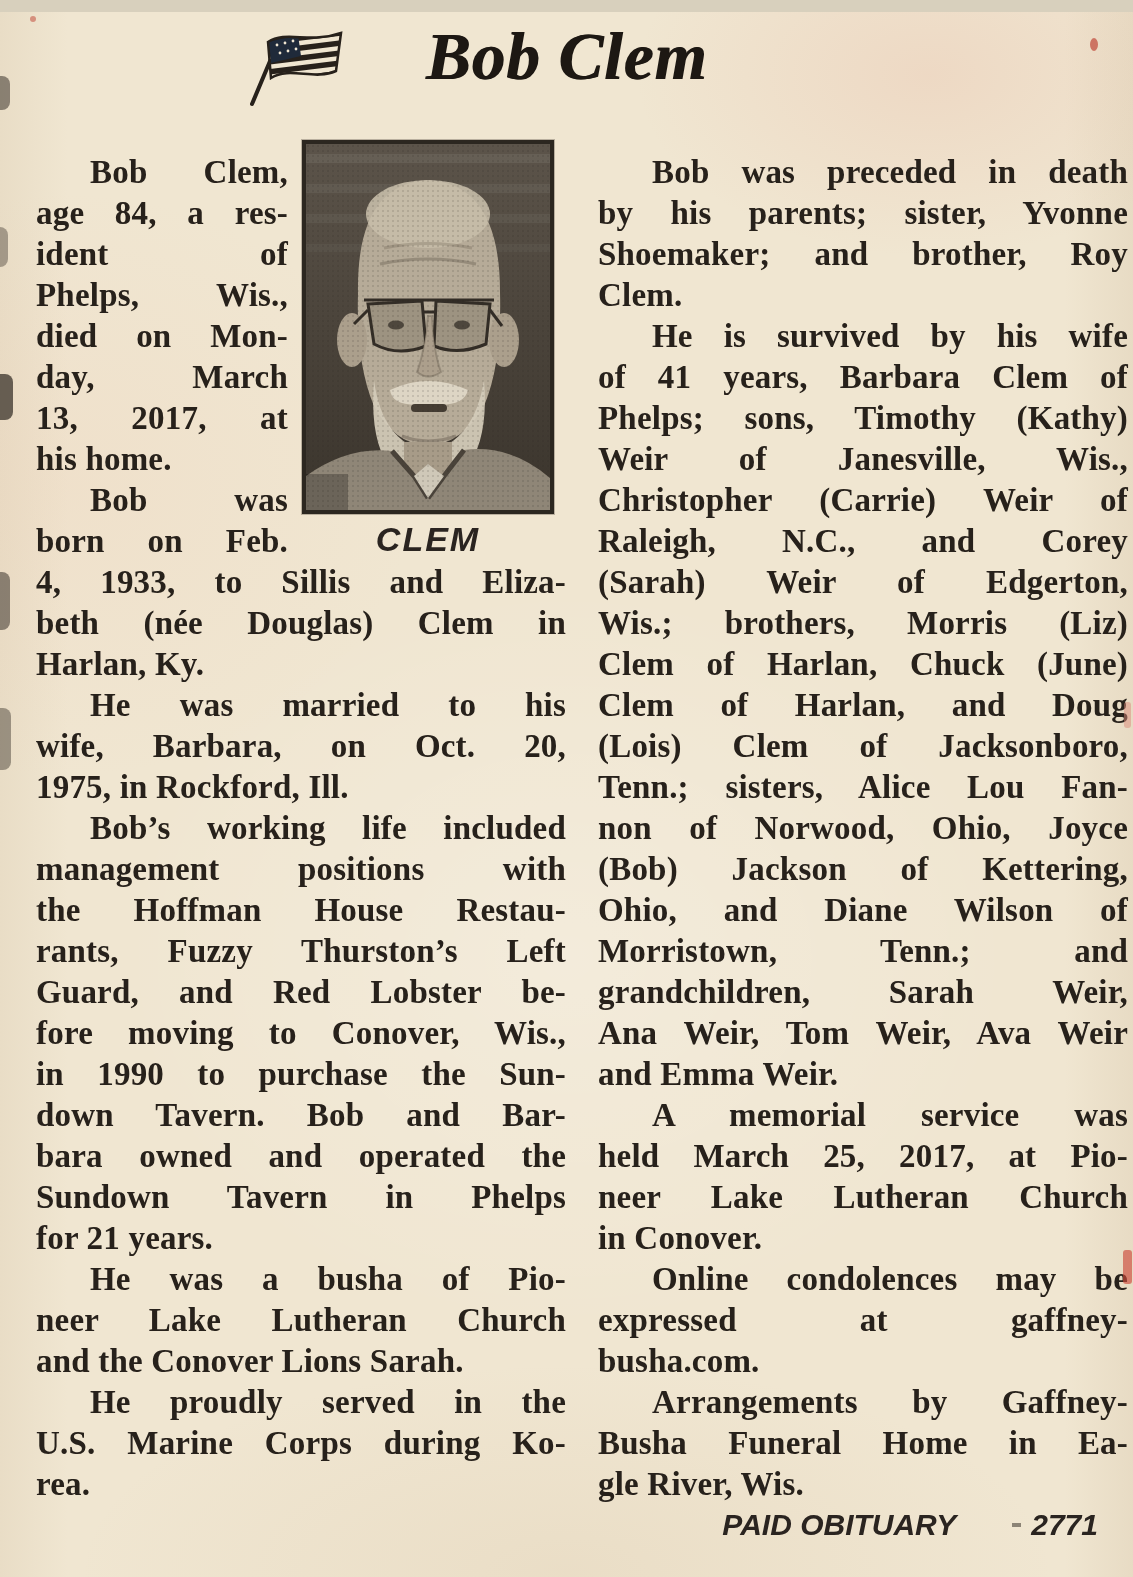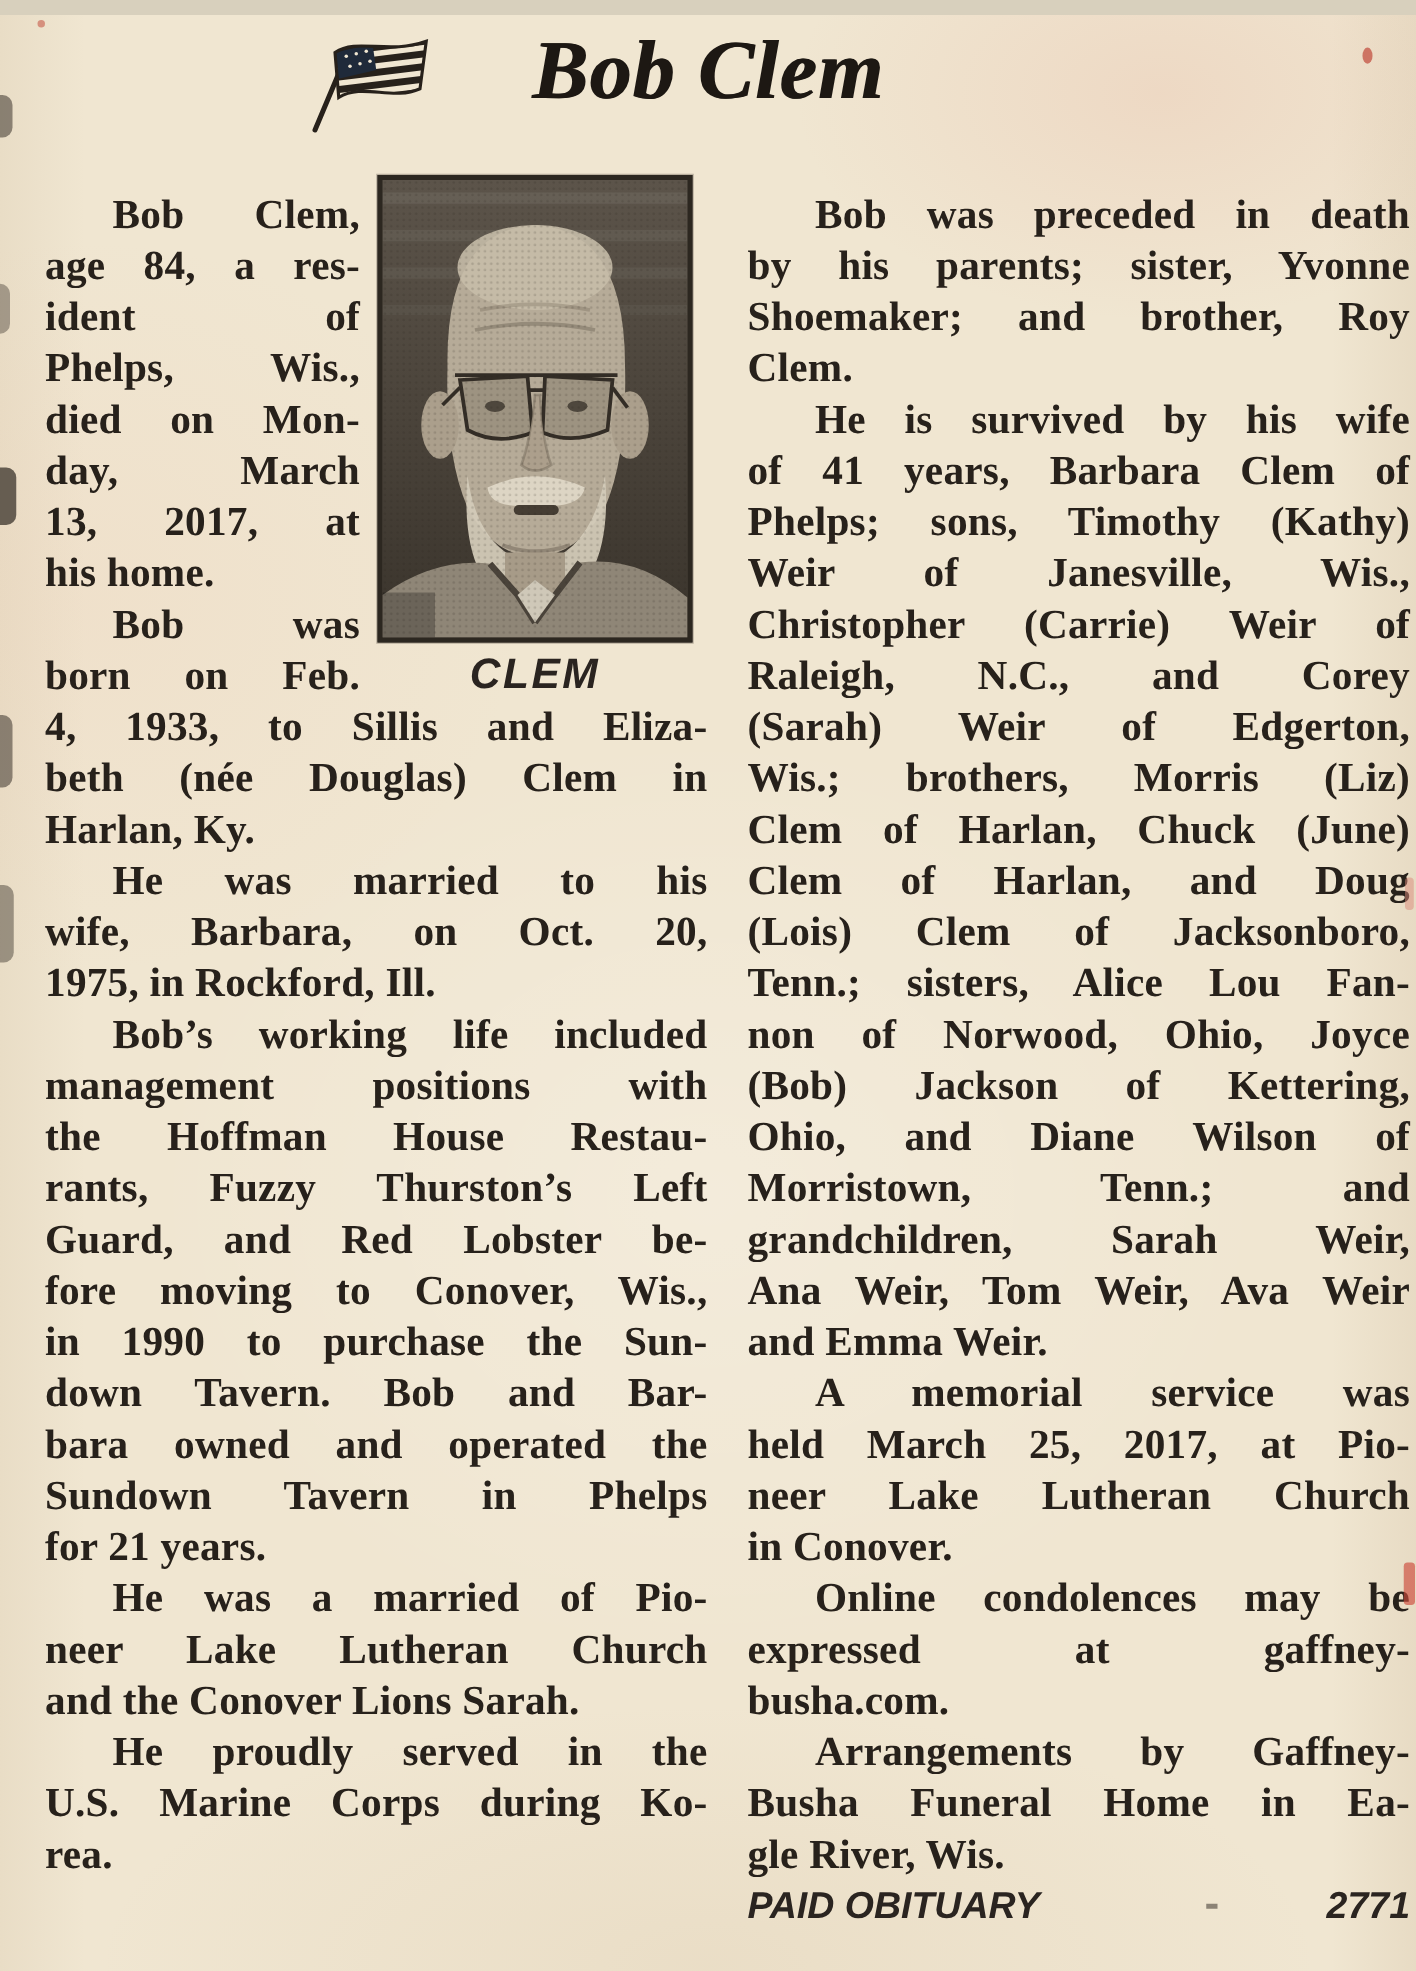--- a/index.html
+++ b/index.html
@@ -50,22 +50,22 @@
     background:#4a443b;
     box-shadow:0 0 0 1px rgba(60,50,40,.3);
   }
   .photo-caption{
     margin-top:6px;width:252px;text-align:center;
     font-family:"Liberation Sans", sans-serif;
     font-style:italic;font-weight:700;font-size:34px;letter-spacing:2px;
     color:#2a2420;
   }
   .footer{
-    position:absolute;left:598px;top:1496px;width:530px;
-    display:flex;align-items:center;justify-content:space-between;
+    position:absolute;left:568px;top:1496px;width:530px;
+    display:flex;align-items:center;justify-content:flex-end;
     font-family:"Liberation Sans", sans-serif;
     font-style:italic;font-weight:700;font-size:30px;color:#2a2420;
   }
   .footer-label{margin-right:56px;}
   .footer-dash{width:9px;height:4px;background:#3a332b;opacity:.55;margin-right:10px;}
   
   .mark{position:absolute;background:#3a332b;border-radius:0 8px 8px 0;}
   .speck{position:absolute;border-radius:50%;}
 </style>
 </head>
@@ -175,21 +175,21 @@
       <div class="line">management positions with</div>
       <div class="line">the Hoffman House Restau-</div>
       <div class="line">rants, Fuzzy Thurston’s Left</div>
       <div class="line">Guard, and Red Lobster be-</div>
       <div class="line">fore moving to Conover, Wis.,</div>
       <div class="line">in 1990 to purchase the Sun-</div>
       <div class="line">down Tavern. Bob and Bar-</div>
       <div class="line">bara owned and operated the</div>
       <div class="line">Sundown Tavern in Phelps</div>
       <div class="line last">for 21 years.</div>
-      <div class="line indent">He was a married of Pio-</div>
+      <div class="line indent">He was a busha of Pio-</div>
       <div class="line">neer Lake Lutheran Church</div>
       <div class="line last">and the Conover Lions Sarah.</div>
       <div class="line indent">He proudly served in the</div>
       <div class="line">U.S. Marine Corps during Ko-</div>
       <div class="line last">rea.</div>
     </div>
 
   <div class="col" id="col-right">
       <div class="line indent">Bob was preceded in death</div>
       <div class="line">by his parents; sister, Yvonne</div>

